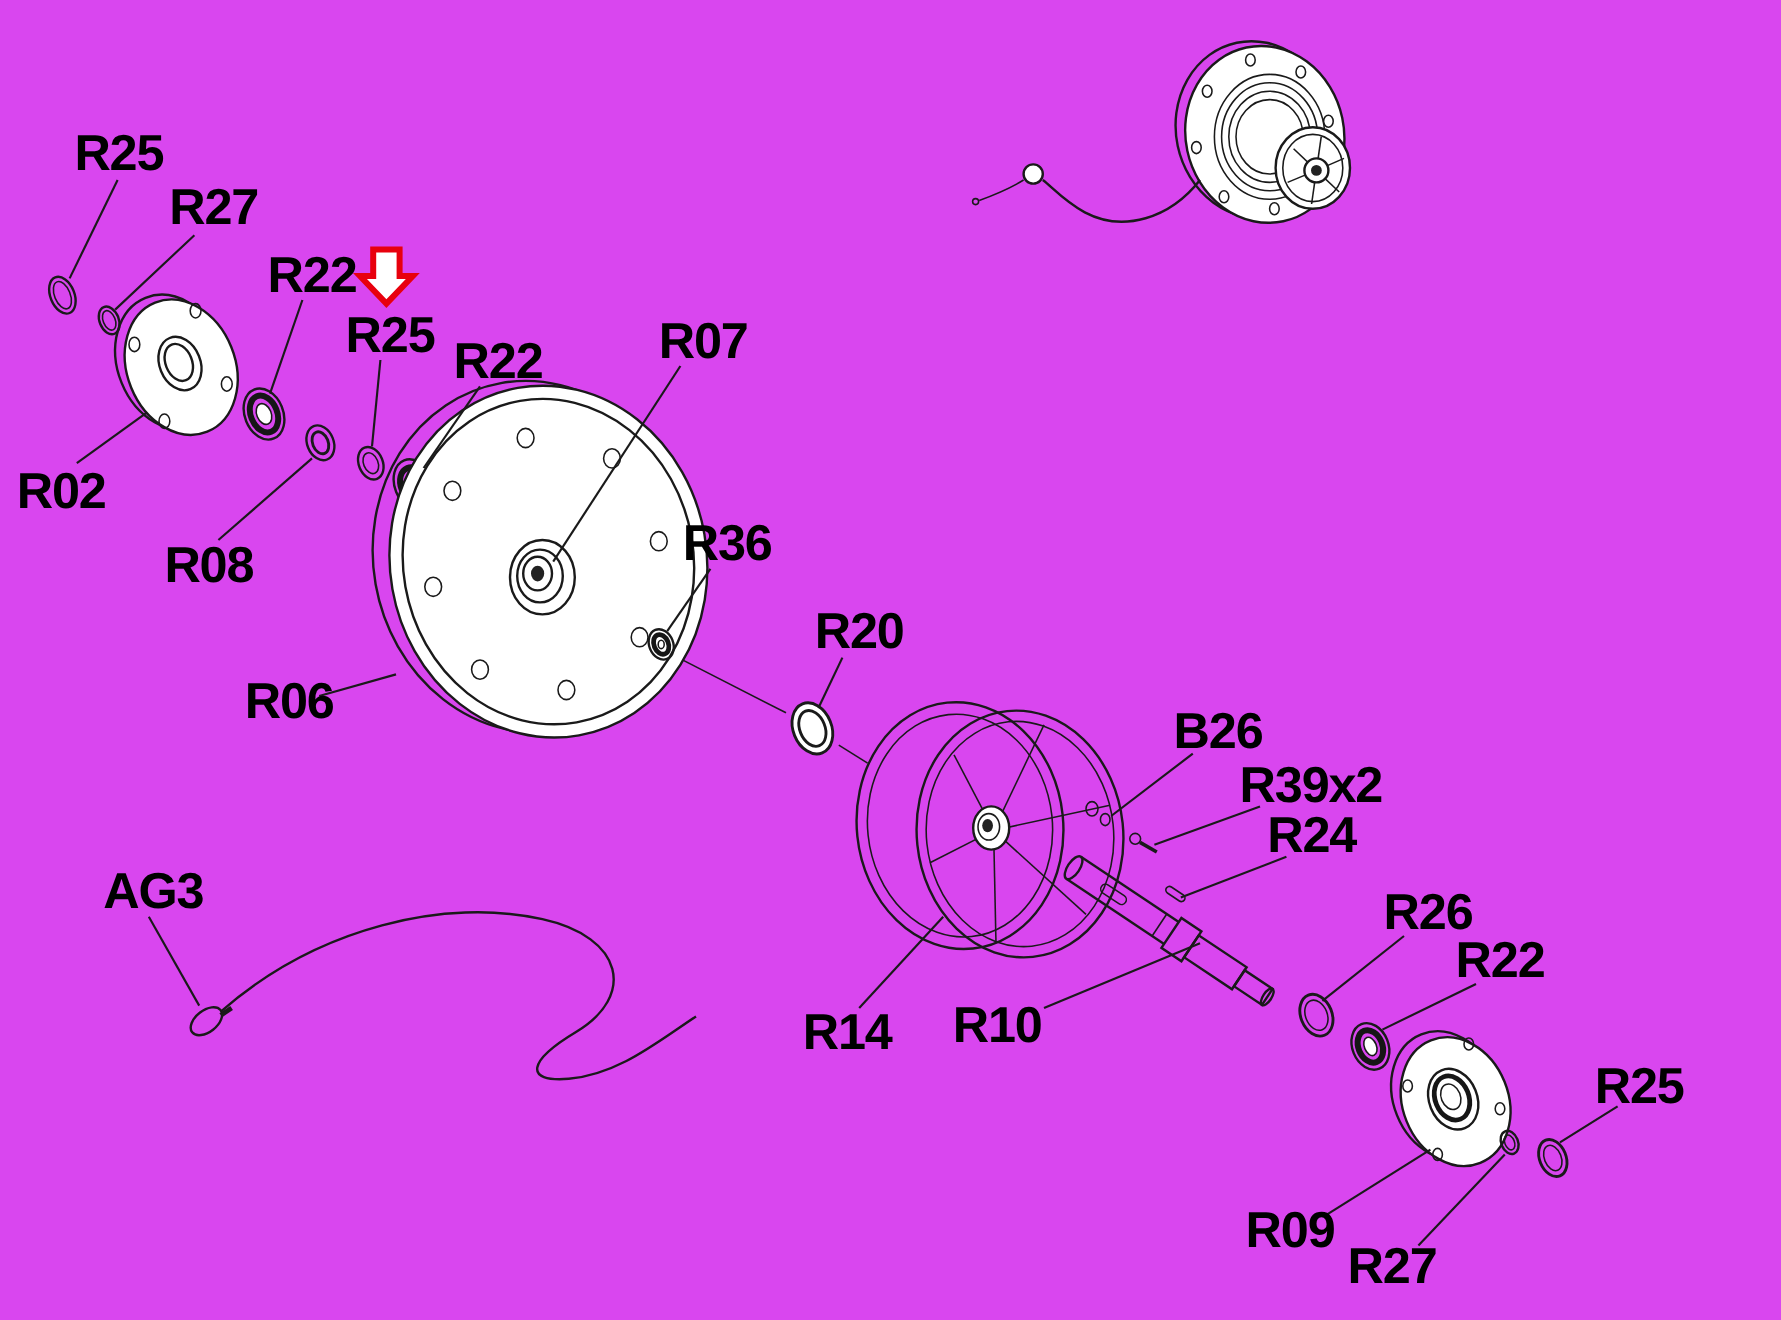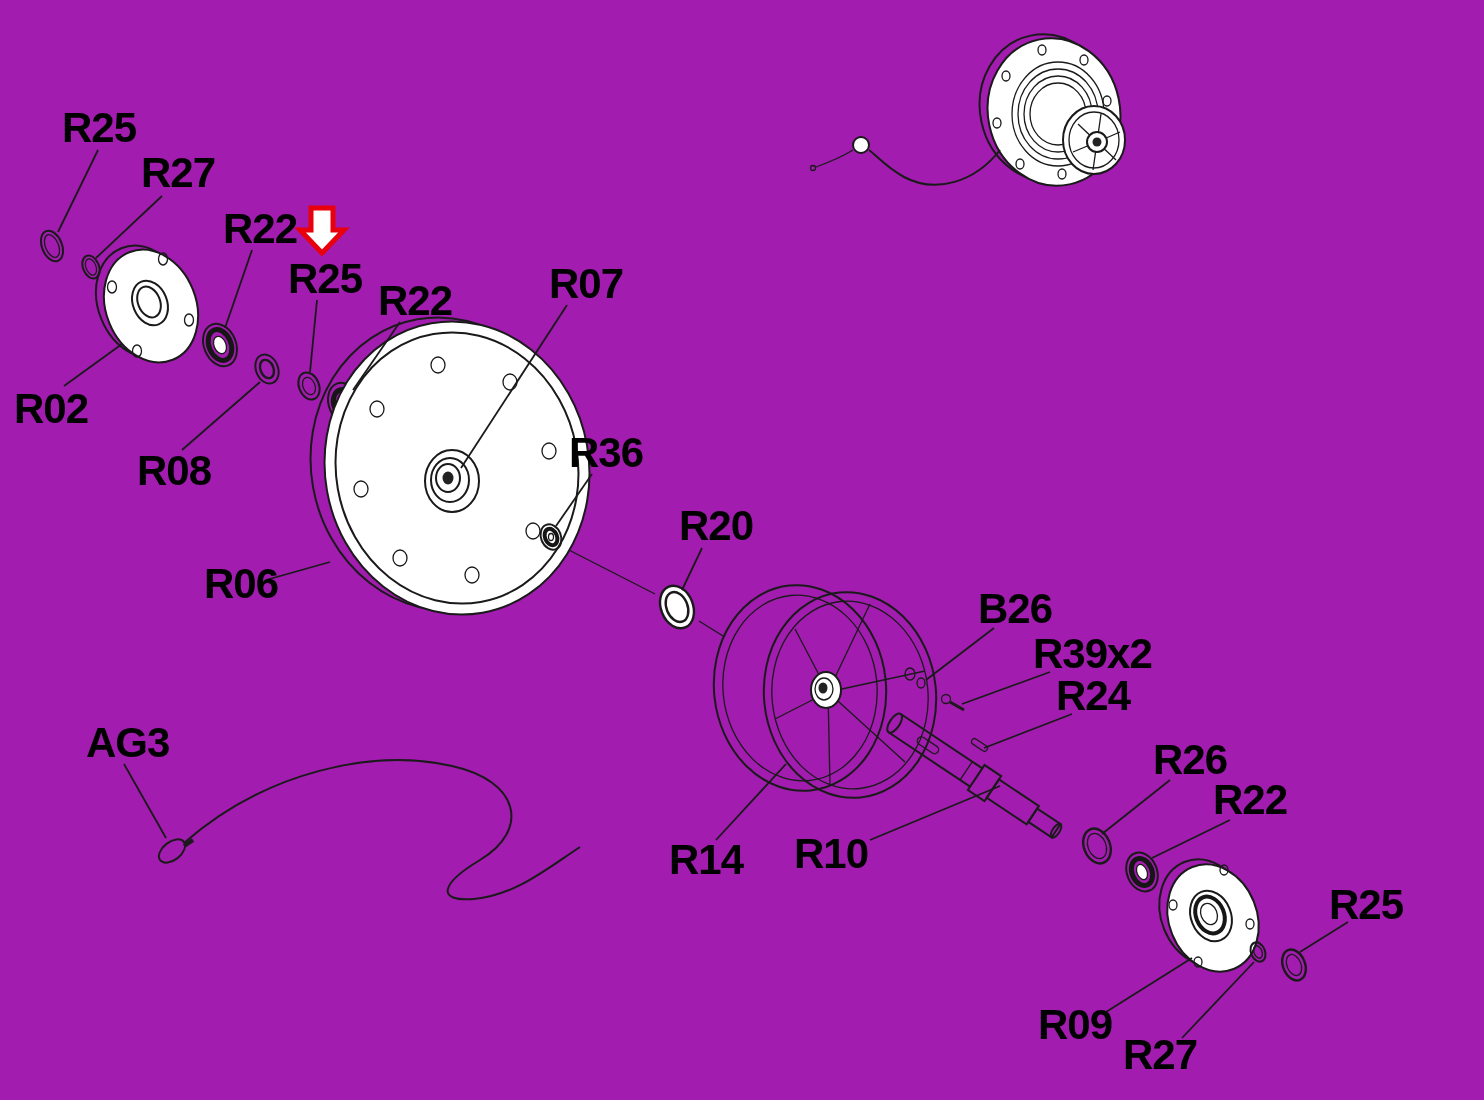--- a/index.html
+++ b/index.html
@@ -1,16 +1,16 @@
 <!DOCTYPE html>
 <html><head>
 <meta charset="utf-8">
 <style>
   html,body{margin:0;padding:0;background:#fff;}
-  .stage{position:relative;width:1484px;height:1100px;background:#a21caf;overflow:hidden;}
+  .stage{position:relative;width:1484px;height:1100px;background:#d946ef;overflow:hidden;}
   svg{display:block;}
   .ln{fill:none;stroke:#1a1a1a;stroke-width:2;}
   .lnf{fill:#ffffff;stroke:#1a1a1a;stroke-width:2;}
   .thin{stroke-width:1.3;}
   .mid{stroke-width:2.4;}
   .dark{fill:none;stroke:#161616;stroke-width:5;}
   .leader{fill:none;stroke:#1a1a1a;stroke-width:1.8;}
   .lbl{font:700 42px "Liberation Sans","DejaVu Sans",sans-serif;fill:#000;letter-spacing:-1px;}
 </style>
 </head>

